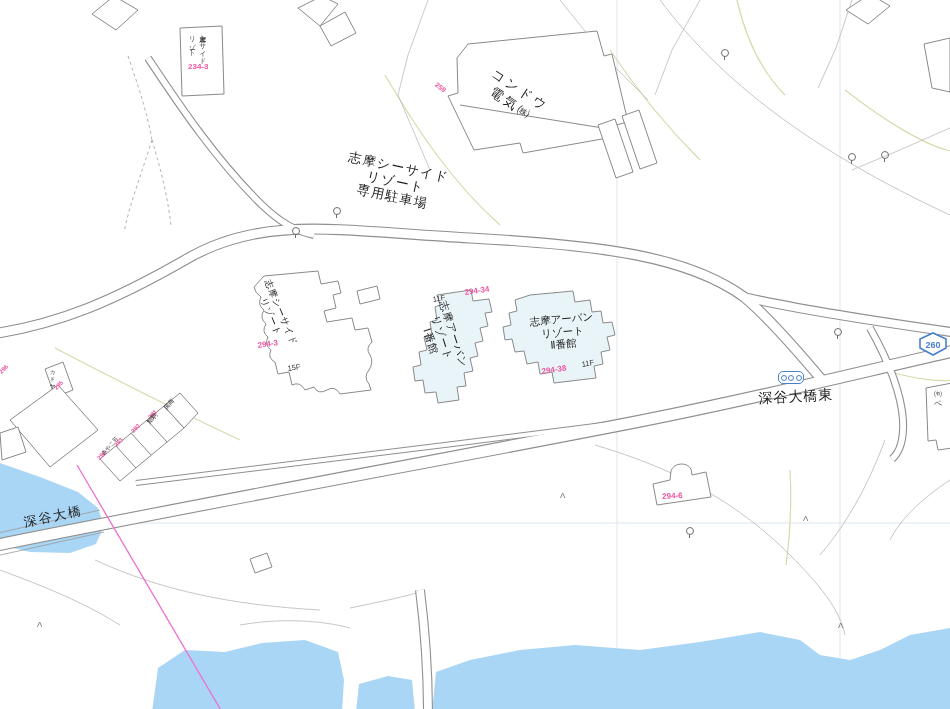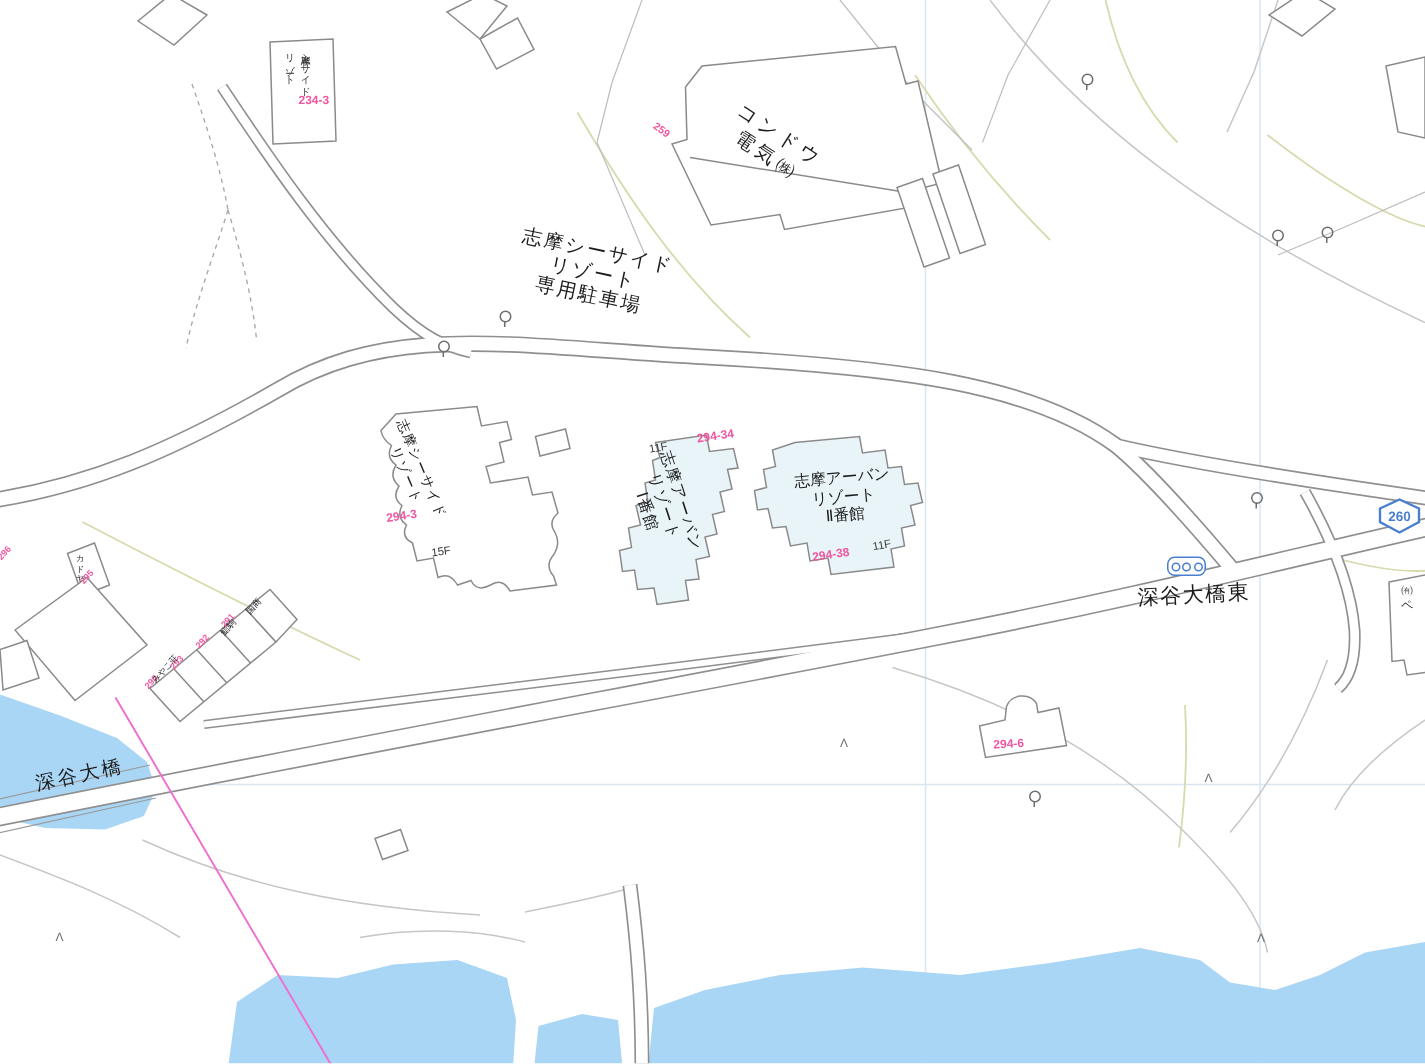--- a/index.html
+++ b/index.html
@@ -175,21 +175,21 @@
   <div class="lbl vert" style="left:187px;top:31px;height:54px;font-size:6.5px;line-height:1.6;color:#333;">志摩シーサイド
 リゾート</div>
 
   <div class="lbl" style="left:934px;top:389px;font-size:8px;line-height:1.3;color:#333;">㈲
 ペ</div>
 
   <div class="lbl" style="left:432px;top:295px;font-size:7.5px;color:#333;transform:rotate(-10deg);">11F</div>
   <div class="lbl" style="left:581px;top:360px;font-size:7.5px;color:#333;transform:rotate(-10deg);">11F</div>
   <div class="lbl" style="left:287px;top:364px;font-size:7.5px;color:#333;transform:rotate(-8deg);">15F</div>
 
-  <div class="lbl pink" style="left:188px;top:62px;font-size:8px;margin-left:11px;">234-3</div>
+  <div class="lbl pink" style="left:188px;top:62px;font-size:8px;">234-3</div>
   <div class="lbl pink" style="left:438px;top:81px;font-size:7px;transform:rotate(36deg);">259</div>
   <div class="lbl pink" style="left:257px;top:341px;font-size:8px;transform:rotate(-8deg);">294-3</div>
   <div class="lbl pink" style="left:464px;top:288px;font-size:8px;transform:rotate(-8deg);">294-34</div>
   <div class="lbl pink" style="left:541px;top:367px;font-size:8px;transform:rotate(-8deg);">294-38</div>
   <div class="lbl pink" style="left:662px;top:492px;font-size:8px;transform:rotate(-3deg);">294-6</div>
   <div class="lbl pink" style="left:53px;top:387px;font-size:6px;transform:rotate(-48deg);">295</div>
   <div class="lbl pink" style="left:-2px;top:371px;font-size:6px;transform:rotate(-48deg);">296</div>
   <div class="lbl pink" style="left:147px;top:416px;font-size:6px;transform:rotate(-48deg);">291</div>
   <div class="lbl pink" style="left:130px;top:430px;font-size:6px;transform:rotate(-48deg);">292</div>
   <div class="lbl pink" style="left:113px;top:444px;font-size:6px;transform:rotate(-48deg);">293</div>

